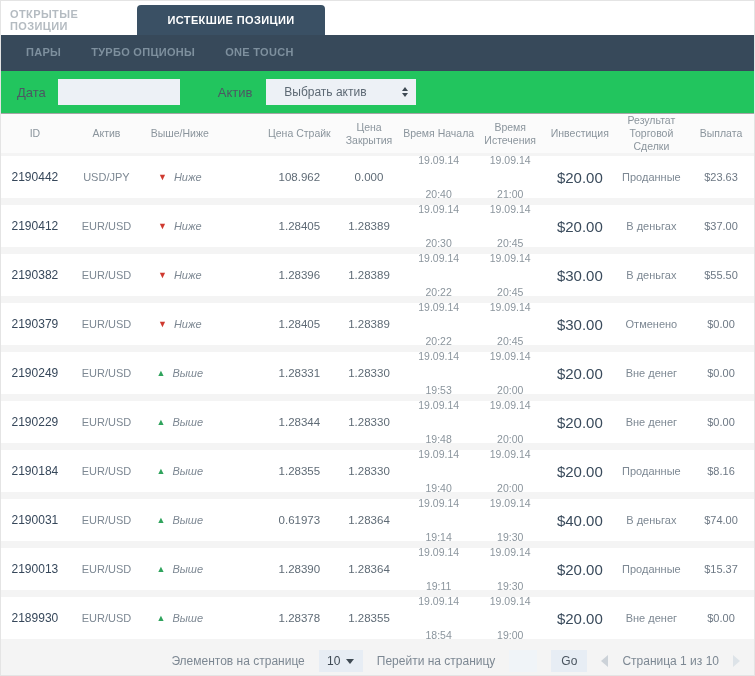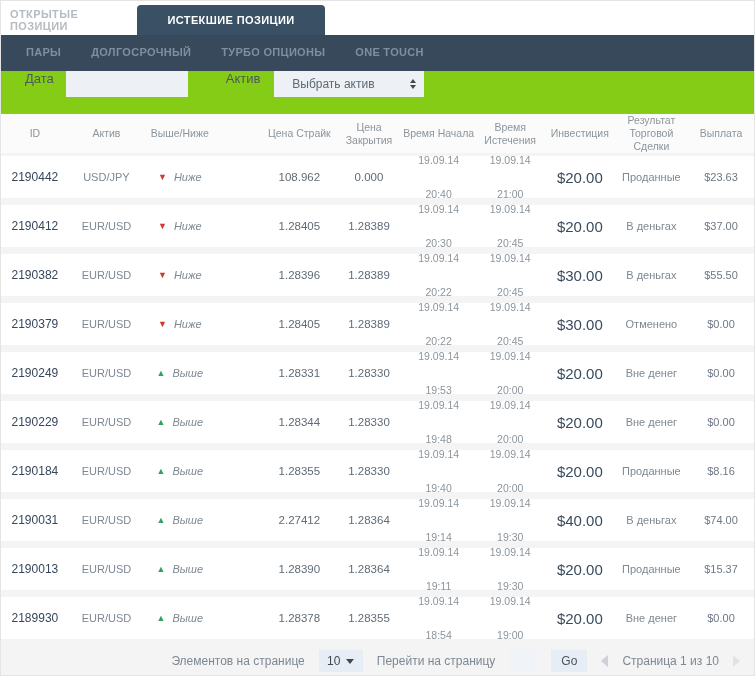--- a/index.html
+++ b/index.html
@@ -26,21 +26,21 @@
   
   .nav { height: 36px; background: #37495a; display: flex; align-items: stretch; padding-left: 10px; flex: 0 0 auto; }
   .nav-item {
     display: flex; align-items: center; padding: 0 15px;
     font-size: 11px; font-weight: bold; letter-spacing: .3px;
     color: #7e909e; border-bottom: 3px solid transparent; cursor: pointer;
   }
   .nav-item.active { color: #fff; border-bottom-color: #73a9d8; }
 
   
-  .filters { height: 42px; background: #84cc16; display: flex; align-items: flex-start; padding-left: 24px; flex: 0 0 auto; }
+  .filters { height: 42px; background: #22c55e; display: flex; align-items: center; padding-left: 16px; flex: 0 0 auto; }
   .filter-label { font-size: 13px; color: #4c5863; }
   .date-input {
     width: 122px; height: 26px; margin-left: 12px;
     background: #edf1f6; border: none; outline: none;
     font: 12px "Liberation Sans", sans-serif; color: #4c5863; padding: 0 8px;
   }
   .asset-label { margin-left: 38px; }
   .asset-select {
     width: 150px; height: 26px; margin-left: 14px; background: #edf1f6;
     display: flex; align-items: center; cursor: pointer; padding: 0 8px; gap: 26px;
@@ -104,21 +104,20 @@
 
 <div class="page">
 
   <div class="tabs-row">
     <div class="tab inactive">ОТКРЫТЫЕ ПОЗИЦИИ</div>
     <div class="tab active">ИСТЕКШИЕ ПОЗИЦИИ</div>
   </div>
 
   <div class="nav">
     <div class="nav-item">ПАРЫ</div>
-    <div class="nav-item">ДОЛГОСРОЧНЫЙ</div>
     <div class="nav-item">ТУРБО ОПЦИОНЫ</div>
     <div class="nav-item">ONE TOUCH</div>
   </div>
 
   <div class="filters">
     <span class="filter-label">Дата</span>
     <input class="date-input" type="text" style="">
     <span class="filter-label asset-label">Актив</span>
     <div class="asset-select">
       <span class="sel-text">Выбрать актив</span>
@@ -347,21 +346,21 @@
             </span>
     </div>
   </div>
   <div class="trow">
     <div class="cell col-0 id-cell">2190031</div>
     <div class="cell col-1 asset-cell">EUR/USD</div>
     <div class="cell col-2 dir-cell">
       <span class="arrow up">▲</span>
       <span class="dirlabel">Выше</span>
     </div>
-    <div class="cell col-3 price-cell">2.27412</div>
+    <div class="cell col-3 price-cell">0.61973</div>
     <div class="cell col-4 price-cell">1.28364</div>
     <div class="cell col-5 dt-cell">
       <span>19.09.14</span>
       <span>19:14</span>
     </div>
     <div class="cell col-6 dt-cell">
       <span>19.09.14</span>
       <span>19:30</span>
     </div>
     <div class="cell col-7 inv-cell">$40.00</div>

